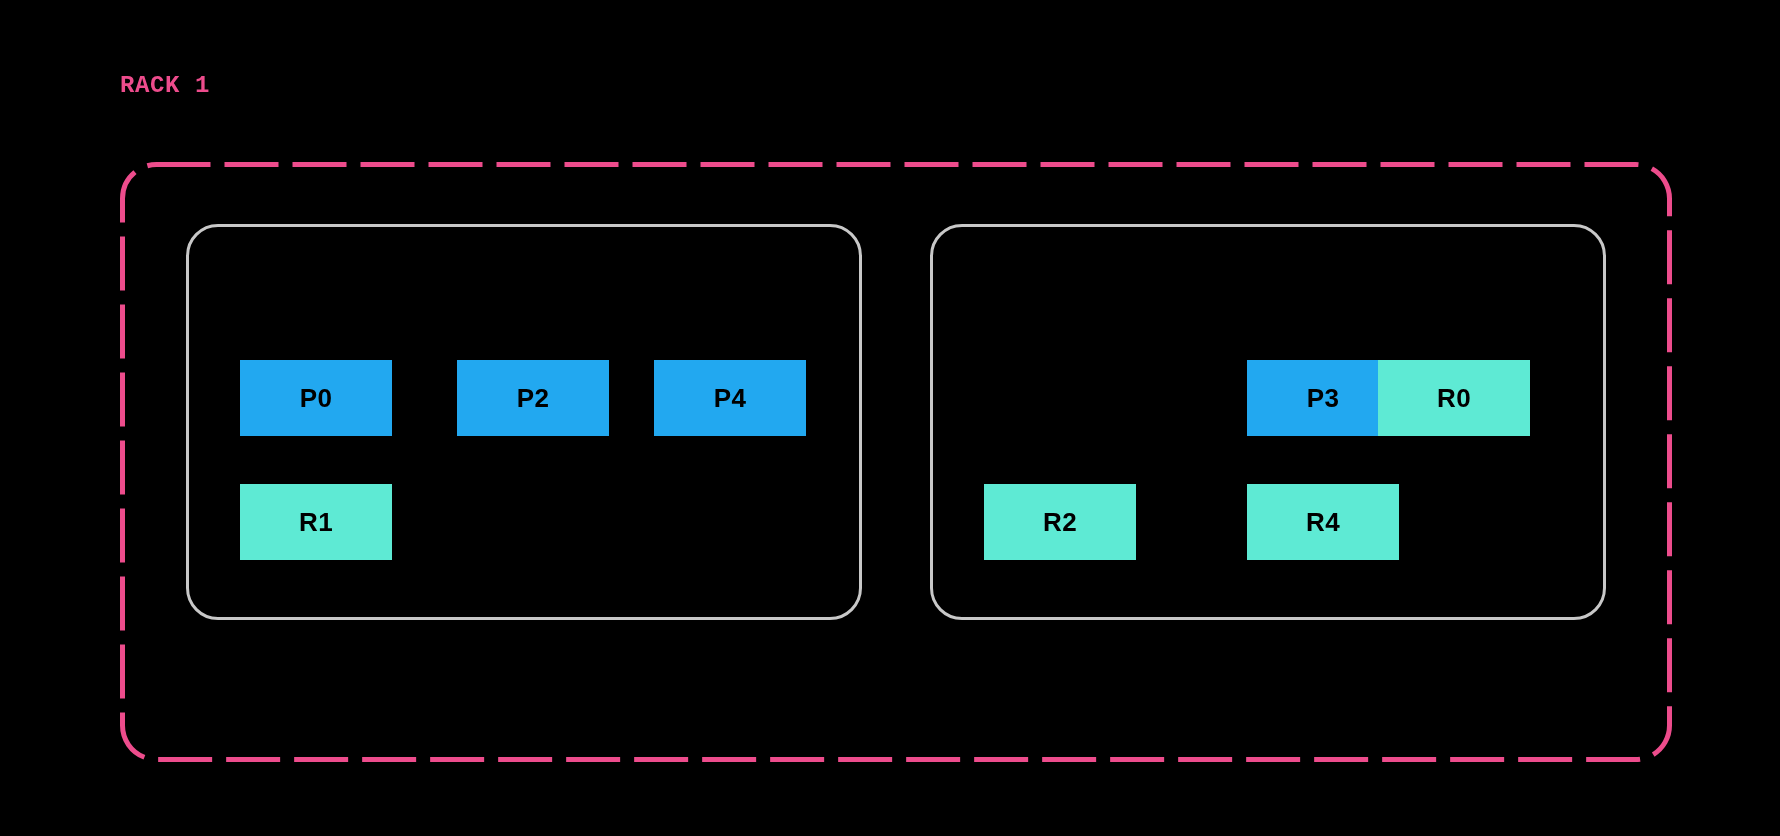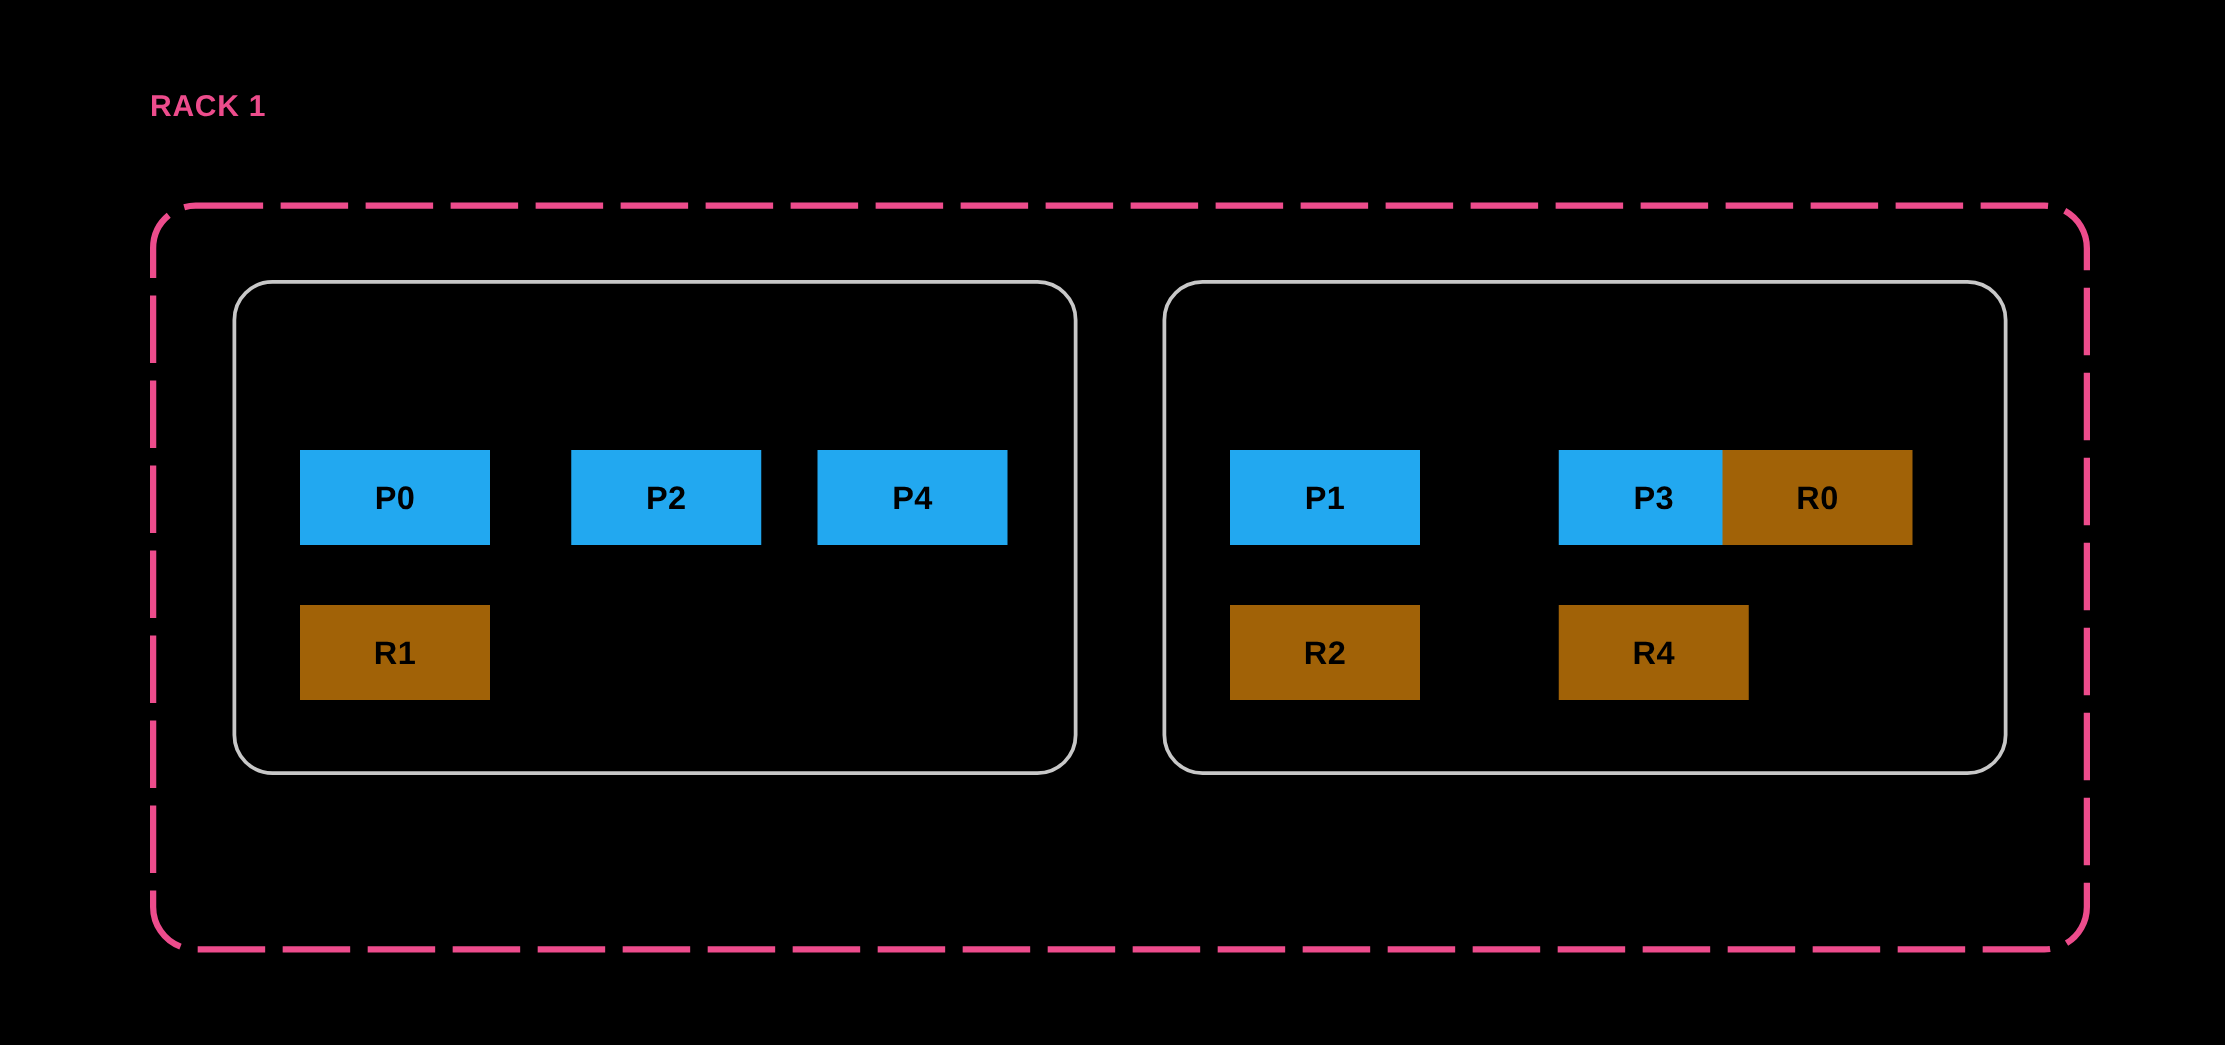--- a/index.html
+++ b/index.html
@@ -21,21 +21,21 @@
     width: 1780px;
     height: 836px;
     background: #000000;
   }
 
   
   .rack-label {
     position: absolute;
     left: 120px;
     top: 74px;
-    font-family: Liberation Sans, sans-serif;
+    font-family: Liberation Mono, monospace;
     font-size: 24px;
     font-weight: bold;
     letter-spacing: 0.6px;
     color: #ED4C8C;
     white-space: nowrap;
     line-height: 1;
   }
 
   
   .rack-boundary {
@@ -87,21 +87,21 @@
     font-size: 26px;
     font-weight: bold;
     color: #000000;
     letter-spacing: 0.3px;
     height: 76px;
     width: 152px;
     line-height: 1;
     user-select: none;
   }
   .shard.primary { background: #22A8F0; }
-  .shard.replica { background: #a16207; }
+  .shard.replica { background: #5eead4; }
 
   
   .row-1 { top: 360px; }
   .row-2 { top: 484px; }
 
   
   .lcol-1 { left: 240px; }
   .lcol-2 { left: 457px; }
   .lcol-3 { left: 654px; }
   
@@ -125,20 +125,19 @@
   <div class="node-panel left"></div>
 
   <div class="node-panel right"></div>
 
   <div class="shard primary row-1 lcol-1">P0</div>
   <div class="shard primary row-1 lcol-2">P2</div>
   <div class="shard primary row-1 lcol-3">P4</div>
 
   <div class="shard replica row-2 lcol-1">R1</div>
 
-  <div class="shard primary row-1 rcol-1">P1</div>
   <div class="shard primary row-1 rcol-2">P3</div>
   <div class="shard replica row-1 rcol-3">R0</div>
 
   <div class="shard replica row-2 rcol-1">R2</div>
   <div class="shard replica row-2 rcol-2">R4</div>
 
 </div>
 
 </body></html>

